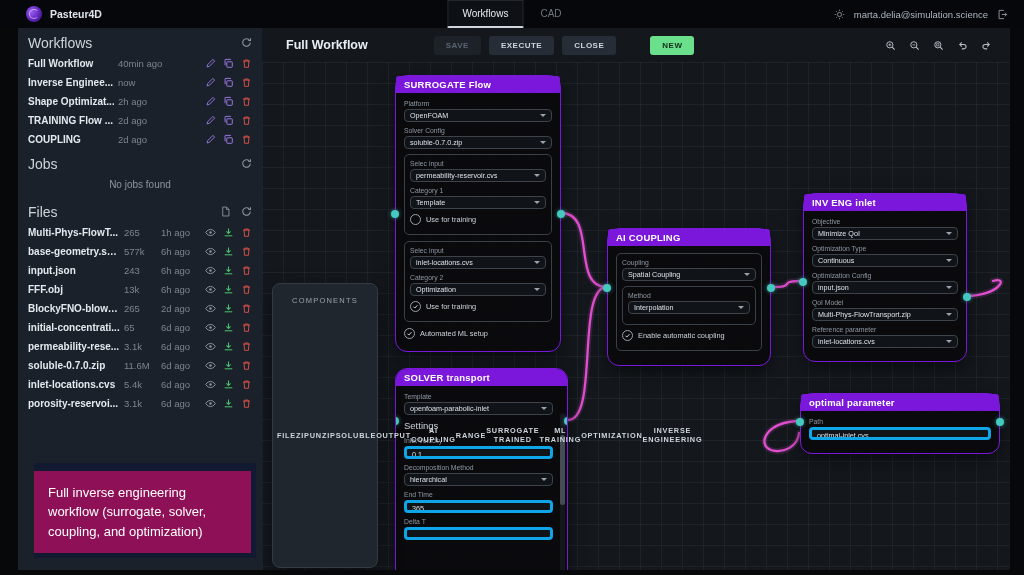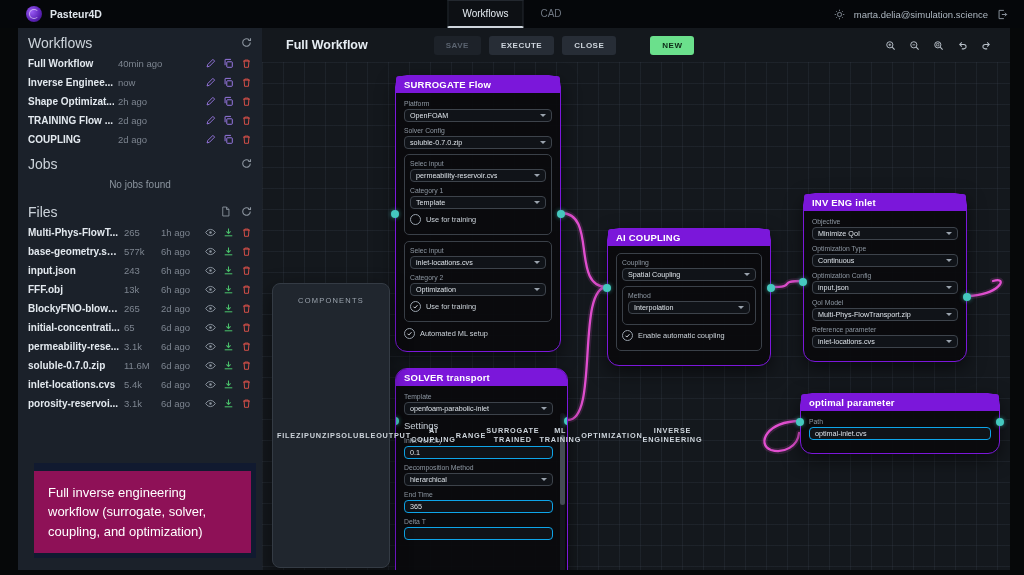--- a/index.html
+++ b/index.html
@@ -63,33 +63,33 @@
   .node{position:absolute;background:rgba(10,10,13,.94);border:1.5px solid #7b17da;border-radius:12px;box-shadow:0 6px 18px rgba(0,0,0,.55)}
   .node.clipped{overflow:hidden}
   .nhead{background:#7b17da;color:#fff;font-weight:bold;font-size:9.5px;padding:3px 8px;letter-spacing:.2px;border-radius:3px 3px 0 0}
   .nbody{padding:7px 8px 8px}
   .nbody.scrollpad{padding-right:14px}
   .fld{margin-bottom:5px}
   .flabel{font-size:6.8px;color:#8e98a3;margin-bottom:2px}
   .select{display:flex;align-items:center;justify-content:space-between;background:#101318;border:1px solid #3d434b;border-radius:4px;height:13px;padding:0 5px;font-size:7.2px;color:#dde3e9}
   .selval{white-space:nowrap;overflow:hidden;text-overflow:ellipsis}
   .caret{width:0;height:0;border-left:3px solid transparent;border-right:3px solid transparent;border-top:3.5px solid #9aa3ad;margin-left:4px;flex:none}
-  .tinput{background:#101318;border:1px solid #0ea5e9;border-radius:4px;height:13px;line-height:11px;padding:0 5px;font-size:7.2px;color:#dde3e9;white-space:nowrap;overflow:hidden}
+  .tinput{background:#101318;border:3px solid #0ea5e9;border-radius:4px;height:13px;line-height:11px;padding:0 5px;font-size:7.2px;color:#dde3e9;white-space:nowrap;overflow:hidden}
   .fgroup{border:1px solid #3a4048;border-radius:5px;padding:5px;margin-bottom:6px}
   .fgroup .fgroup{margin-bottom:5px}
   .chk{display:flex;align-items:center;gap:5px;margin:3px 0 4px;font-size:7.4px;color:#cdd4db}
   .circ{width:11px;height:11px;border:1.5px solid #99a2ac;border-radius:50%;display:inline-flex;align-items:center;justify-content:center;color:#d7dde4;flex:none}
   .circ svg{width:7px;height:7px;display:block}
   .fheading{font-size:9.5px;color:#c9d1d9;margin:3px 0 6px}
   .port{position:absolute;width:8px;height:8px;border-radius:50%;background:#45c8bf;z-index:3;box-shadow:0 0 4px rgba(69,200,191,.6)}
   .pl{left:-5px}.pr{right:-5px}
   .nscroll{position:absolute;top:44px;bottom:3px;right:2px;width:5px;background:#14171c;border-radius:3px}
   .nthumb{position:absolute;top:22px;height:70px;width:5px;background:#454c55;border-radius:3px;display:block}
 
-  .components{position:absolute;left:10px;top:221px;width:118px;height:285px;background:#20262e;border:1px solid #343b44;border-radius:8px;z-index:4;display:flex;flex-direction:column;padding:12px 4px 8px;box-shadow:0 8px 20px rgba(0,0,0,.5)}
+  .components{position:absolute;left:10px;top:221px;width:106px;height:285px;background:#20262e;border:1px solid #343b44;border-radius:8px;z-index:4;display:flex;flex-direction:column;padding:12px 4px 8px;box-shadow:0 8px 20px rgba(0,0,0,.5)}
   .comp-title{font-size:7.5px;color:#9aa3ad;letter-spacing:1.2px;text-align:center;margin-bottom:6px}
   .comp-item{flex:1;display:flex;align-items:center;justify-content:center;font-size:7.3px;font-weight:bold;letter-spacing:.8px;color:#cdd4db;text-align:center}
 </style>
 </head>
 <body>
 
 <header class="topbar">
   <span class="logo"></span>
   <span class="appname">Pasteur4D</span>
   <nav class="tabs">

